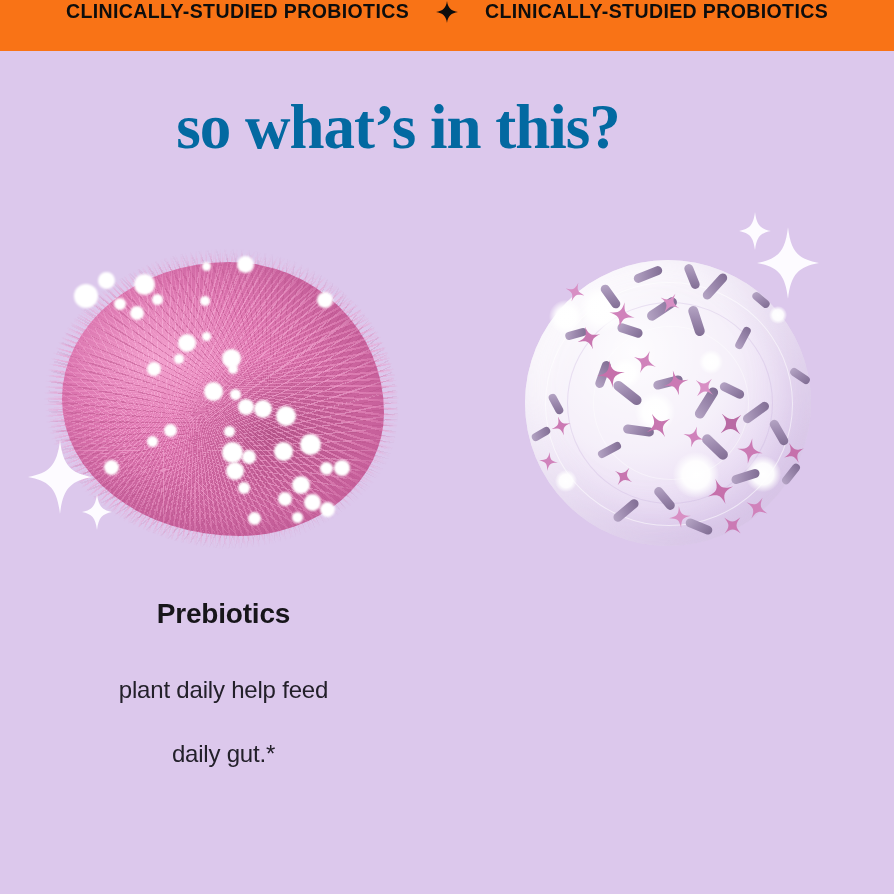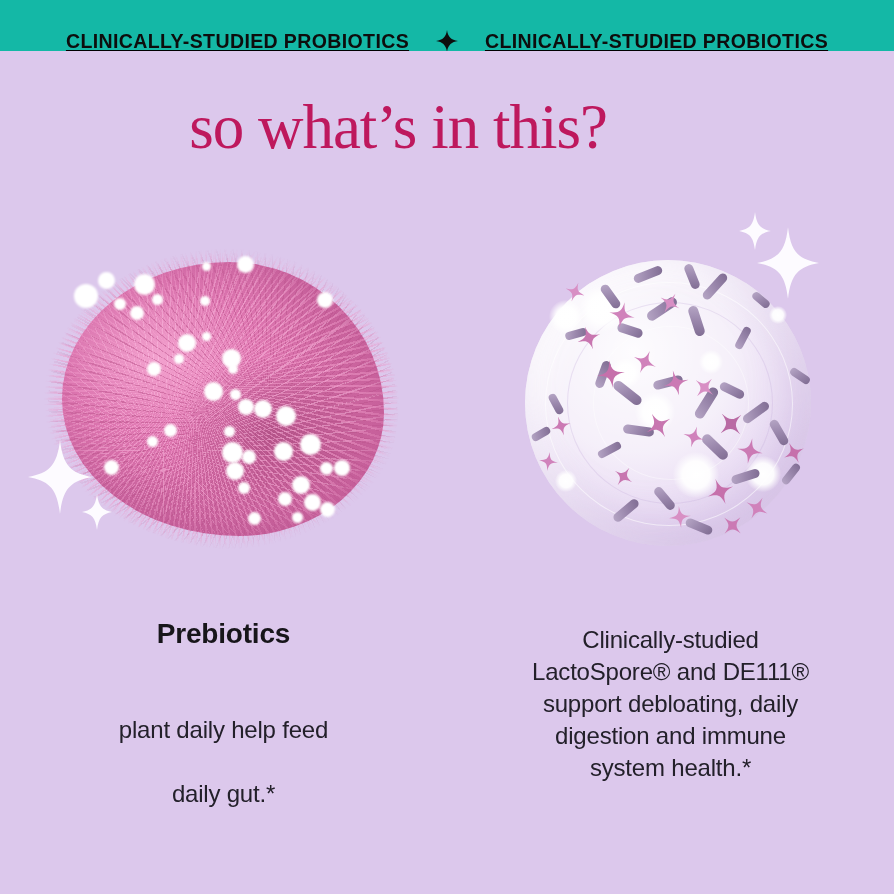--- a/index.html
+++ b/index.html
@@ -17,27 +17,26 @@
     -webkit-font-smoothing: antialiased;
   }
 
   
   #marquee-banner {
     position: absolute;
     top: 0;
     left: 0;
     width: 894px;
     height: 51px;
-    background: #14b8a6;
+    background: #f97316;
     display: flex;
-    align-items: flex-end;
+    align-items: flex-start;
     justify-content: center;
     overflow: hidden;
     white-space: nowrap;
-    text-decoration: underline;
   }
   .marquee-text {
     font-family: "Liberation Sans", sans-serif;
     font-weight: bold;
     font-size: 21px;
     letter-spacing: 0.4px;
     color: #0d0d0d;
     transform: scaleX(0.93);
     transform-origin: center;
     line-height: 1;
@@ -53,41 +52,40 @@
   .marquee-star svg { display: block; }
 
   
   #page-title {
     position: absolute;
     top: 96px;
     left: 0;
     width: 796px;
     text-align: center;
     font-family: "Liberation Serif", serif;
-    font-weight: normal;
+    font-weight: bold;
     font-size: 63px;
     letter-spacing: -1px;
-    color: #be185d;
+    color: #0369a1;
     line-height: 1;
   }
 
   
   #columns {
     position: absolute;
     top: 212px;
     left: 0;
     width: 894px;
     display: flex;
   }
   .column {
     width: 447px;
     display: flex;
     flex-direction: column;
     align-items: center;
-    gap: 20px;
   }
 
   .art-stage {
     position: relative;
     width: 400px;
     height: 380px;
   }
 
   
   .sparkle {
@@ -458,23 +456,16 @@
             <path d="M32 0 C35 26 43 33 64 37 C43 41 35 48 32 74 C29 48 21 41 0 37 C21 33 29 26 32 0 Z" fill="#fdfbff"></path>
           </svg>
         </div>
         <div class="sparkle" style="left:268px;top:0px;">
           <svg width="32" height="38" viewBox="0 0 30 36" aria-hidden="true">
             <path d="M15 0 C16.6 12.6 20.2 16 30 18 C20.2 20 16.6 23.4 15 36 C13.4 23.4 9.8 20 0 18 C9.8 16 13.4 12.6 15 0 Z" fill="#fdfbff"></path>
           </svg>
         </div>
       </div>
 
-      <div class="caption-body">
-        <span>Clinically-studied</span><br>
-        <span>LactoSpore® and DE111®</span><br>
-        <span>support debloating, daily</span><br>
-        <span>digestion and immune</span><br>
-        <span>system health.*</span>
-      </div>
     </div>
 
   </div>
 </div>
 
 </body></html>

